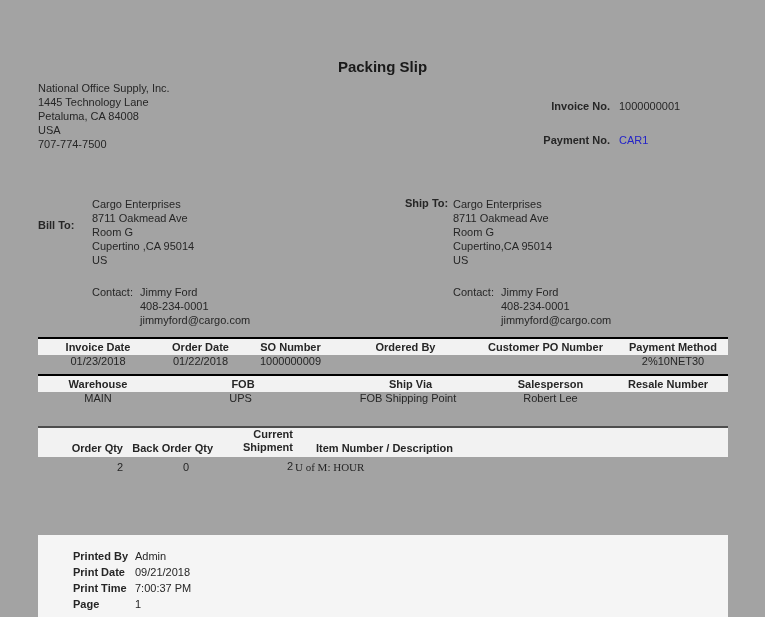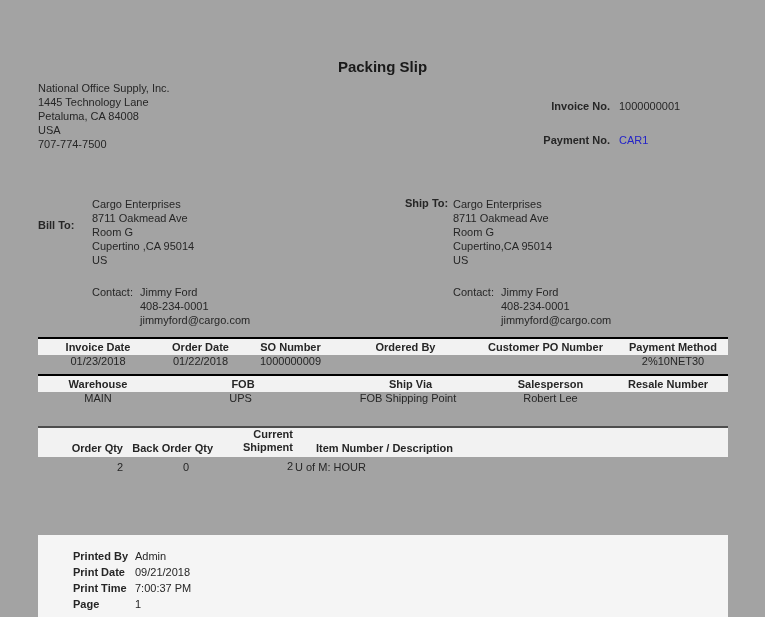--- a/index.html
+++ b/index.html
@@ -45,21 +45,21 @@
     display:flex; align-items:flex-end; background:#F2F2F2;
     border-top:2px solid #4D4D4D; height:26px; padding-bottom:3px;
     font-weight:bold;
   }
   .items-row { display:flex; padding-top:3px; line-height:15px; }
   .icell { box-sizing:border-box; }
   .col-oq { width:85px; text-align:right; }
   .col-bq { width:90px; text-align:right; }
   .col-cs { width:80px; text-align:right; line-height:13px; }
   .col-item { width:235px; text-align:left; padding-left:23px; }
-  .col-uom { width:195px; text-align:left; padding-left:2px; }
+  .col-uom { width:195px; text-align:left; padding-left:2px;font-family:Liberation Serif, serif; }
   .bq-val { padding-right:24px; }
 
   .footer {
     position:absolute; left:38px; top:535px; width:690px; height:82px;
     background:#F5F5F5; padding-top:13px; box-sizing:border-box;
   }
   .f-row { display:flex; line-height:16px; padding-left:10px; }
   .f-label { width:62px; font-weight:bold;padding-left:25px; }
 </style>
 </head>

